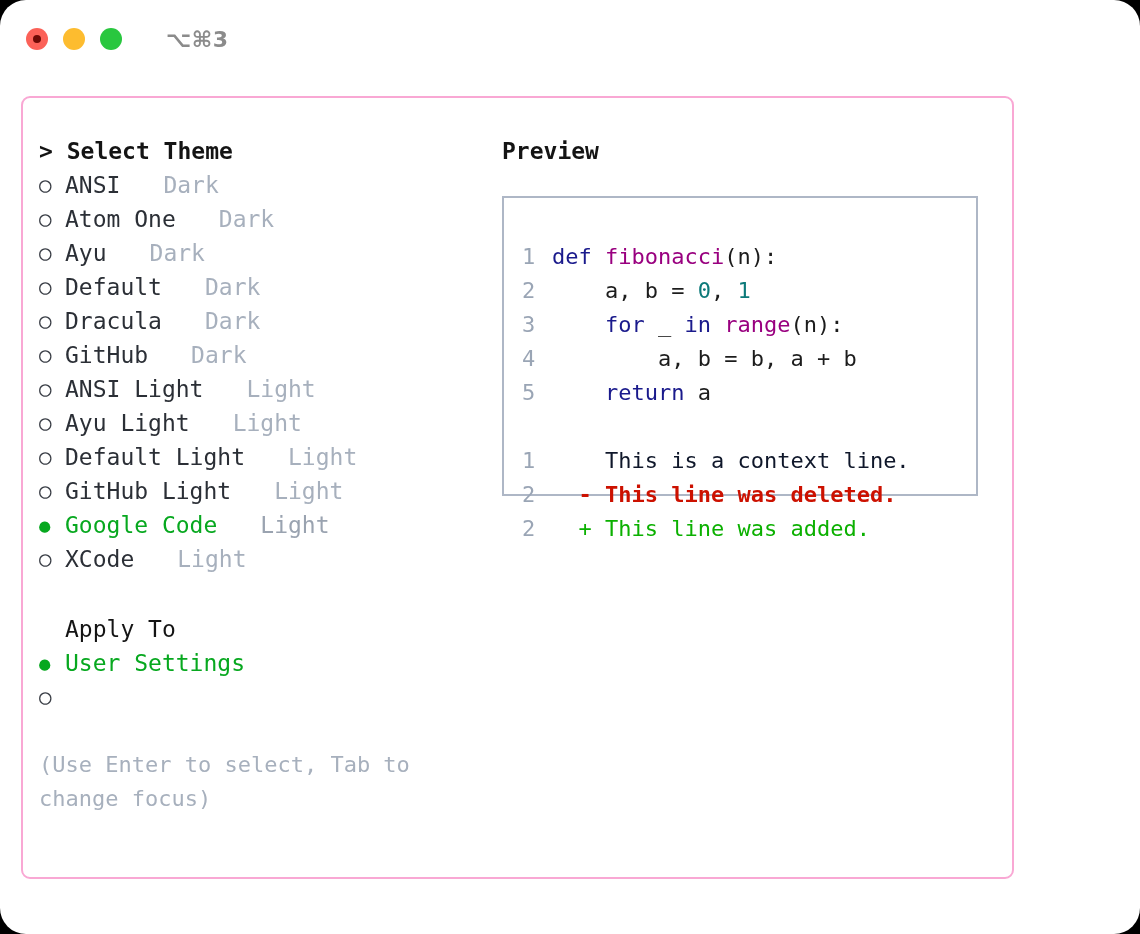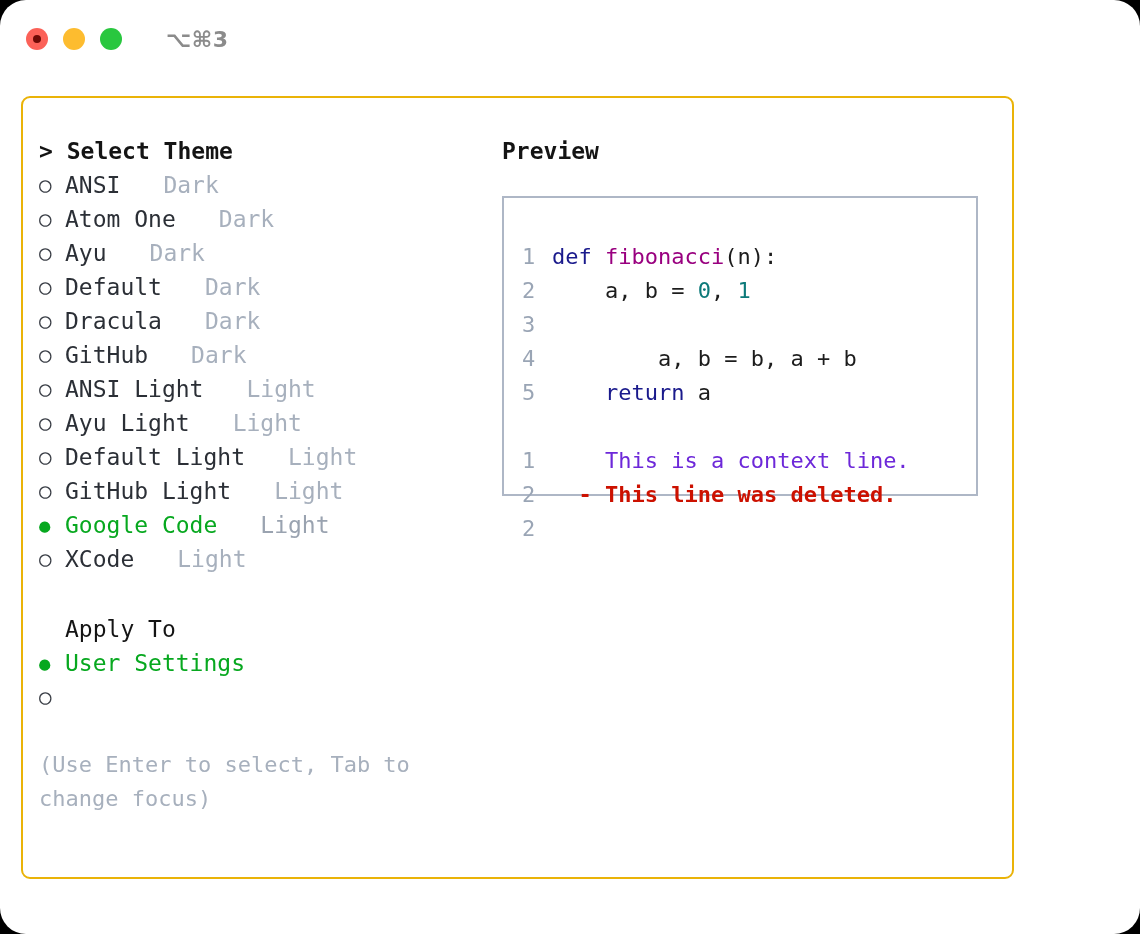--- a/index.html
+++ b/index.html
@@ -69,21 +69,21 @@
     font-family: "DejaVu Sans", "Liberation Sans", sans-serif;
   }
 
   
   #main-panel {
     position: absolute;
     left: 21px;
     top: 96px;
     width: 993px;
     height: 783px;
-    border: 2px solid #eab308;
+    border: 2px solid #f9a8d4;
     border-radius: 9px;
     box-sizing: border-box;
     background: #ffffff;
   }
 
   
   #theme-column {
     position: absolute;
     left: 16px;
     top: 36px;
@@ -172,21 +172,21 @@
   .code-text { white-space: pre; }
   .spacer-line { height: 34px; }
 
   
   .tok-kw   { color: #1a1a8c; }
   .tok-fn   { color: #99007f; }
   .tok-num  { color: #0d7a7a; }
   .tok-plain{ color: #1c1c1c; }
 
   
-  .diff-context { color: #6d28d9; }
+  .diff-context { color: #0f172a; }
   .diff-del     { color: #cc1100; font-weight: bold; }
   .diff-add     { color: #0bb000; }
 </style>
 </head>
 <body>
 
 <div id="app-window">
 
   <div id="titlebar">
     <div class="traffic-lights">
@@ -230,27 +230,27 @@
       <div id="hint-block">(Use Enter to select, Tab to change focus)</div>
     </div>
 
     <div id="preview-column">
       <div id="preview-header">Preview</div>
 
       <div id="preview-box">
         <div id="code-block">
             <div class="code-line"><span class="gutter">1</span><span class="code-text"><span class="tok-kw">def</span><span class="tok-plain"> </span><span class="tok-fn">fibonacci</span><span class="tok-plain">(n):</span></span></div>
             <div class="code-line"><span class="gutter">2</span><span class="code-text"><span class="tok-plain">    a, b = </span><span class="tok-num">0</span><span class="tok-plain">, </span><span class="tok-num">1</span></span></div>
-            <div class="code-line"><span class="gutter">3</span></div>
+            <div class="code-line"><span class="gutter">3</span><span class="code-text"><span class="tok-plain">    </span><span class="tok-kw">for</span><span class="tok-plain"> _ </span><span class="tok-kw">in</span><span class="tok-plain"> </span><span class="tok-fn">range</span><span class="tok-plain">(n):</span></span></div>
             <div class="code-line"><span class="gutter">4</span><span class="code-text"><span class="tok-plain">        a, b = b, a + b</span></span></div>
             <div class="code-line"><span class="gutter">5</span><span class="code-text"><span class="tok-plain">    </span><span class="tok-kw">return</span><span class="tok-plain"> a</span></span></div>
           </div>
         <div class="spacer-line"></div>
         <div id="diff-block">
             <div class="code-line"><span class="gutter">1</span><span class="code-text diff-context">    This is a context line.</span></div>
             <div class="code-line"><span class="gutter">2</span><span class="code-text diff-del">  - This line was deleted.</span></div>
-            <div class="code-line"><span class="gutter">2</span></div>
+            <div class="code-line"><span class="gutter">2</span><span class="code-text diff-add">  + This line was added.</span></div>
           </div>
       </div>
     </div>
 
   </div>
 </div>
 
 </body></html>

